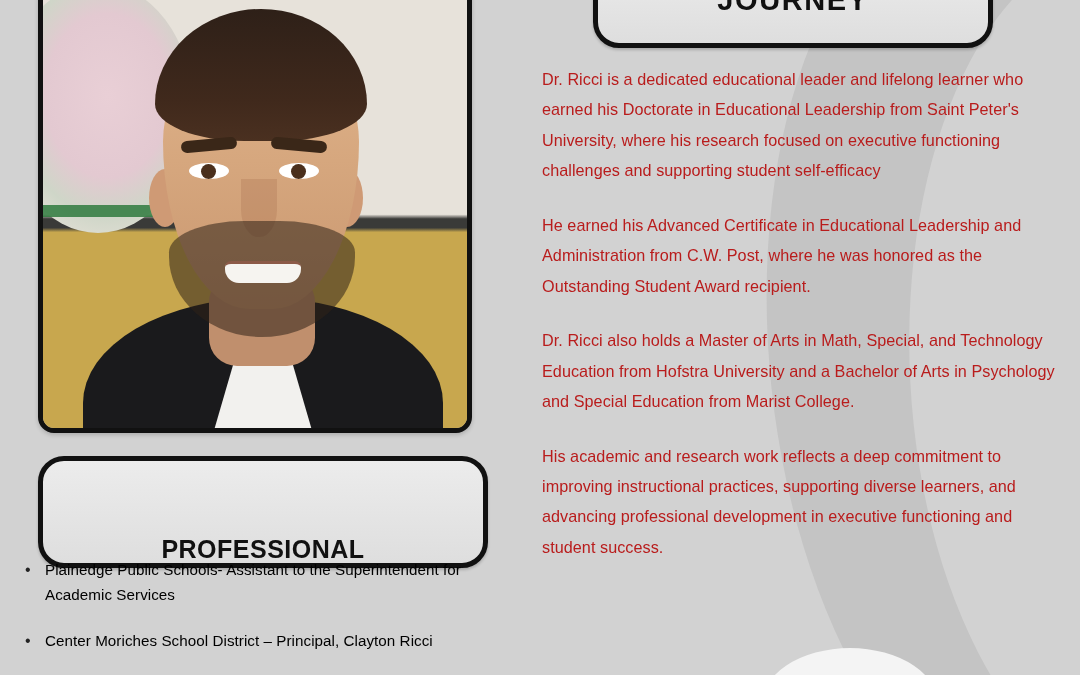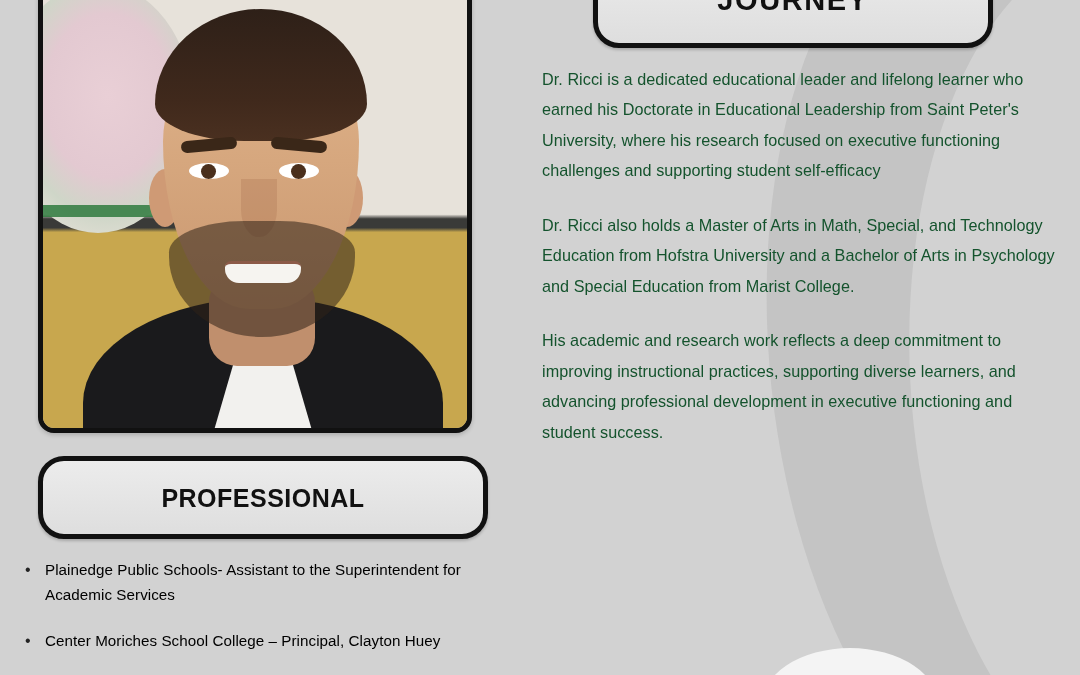--- a/index.html
+++ b/index.html
@@ -251,22 +251,23 @@
     letter-spacing: 0.5px;
     color: #111111;
     line-height: 1.12;
   }
 
   #experience-heading-box {
     position: absolute;
     left: 38px;
     top: 456px;
     width: 450px;
-    height: 83px;
+    height: 112px;
     padding: 0 14px;
+    align-items: flex-end;
   }
   #experience-heading-box .label-text {
     font-size: 25px;
   }
 
   #journey-heading-box {
     position: absolute;
     left: 593px;
     top: -46px;
     width: 400px;
@@ -308,21 +309,21 @@
   
   #journey-body {
     position: absolute;
     left: 542px;
     top: 64px;
     width: 520px;
   }
   #journey-body p {
     font-size: 16.2px;
     line-height: 1.88;
-    color: #14532d;
+    color: #b91c1c;
     margin-bottom: 24px;
     letter-spacing: 0.05px;
   }
   #journey-body p:last-child { margin-bottom: 14px; }
 </style>
 </head>
 <body>
 
 <div id="poster">
 
@@ -353,32 +354,33 @@
     </div>
 
     <div class="label-box" id="experience-heading-box">
       <div class="label-text">
         <span>PROFESSIONAL</span><br>
       </div>
     </div>
 
     <ul id="experience-list">
       <li>Plainedge Public Schools- Assistant to the Superintendent for Academic Services</li>
-      <li>Center Moriches School College – Principal, Clayton Huey</li>
+      <li>Center Moriches School District – Principal, Clayton Ricci</li>
     </ul>
 
   </div>
 
   <div class="right-col">
 
     <div class="label-box" id="journey-heading-box">
       <div class="label-text">JOURNEY</div>
     </div>
 
     <div id="journey-body">
       <p>Dr. Ricci is a dedicated educational leader and lifelong learner who earned his Doctorate in Educational Leadership from Saint Peter's University, where his research focused on executive functioning challenges and supporting student self-efficacy</p>
+      <p>He earned his Advanced Certificate in Educational Leadership and Administration from C.W. Post, where he was honored as the Outstanding Student Award recipient.</p>
       <p>Dr. Ricci also holds a Master of Arts in Math, Special, and Technology Education from Hofstra University and a Bachelor of Arts in Psychology and Special Education from Marist College.</p>
       <p>His academic and research work reflects a deep commitment to improving instructional practices, supporting diverse learners, and advancing professional development in executive functioning and student success.</p>
     </div>
 
   </div>
 
 </div>
 
 </body></html>

